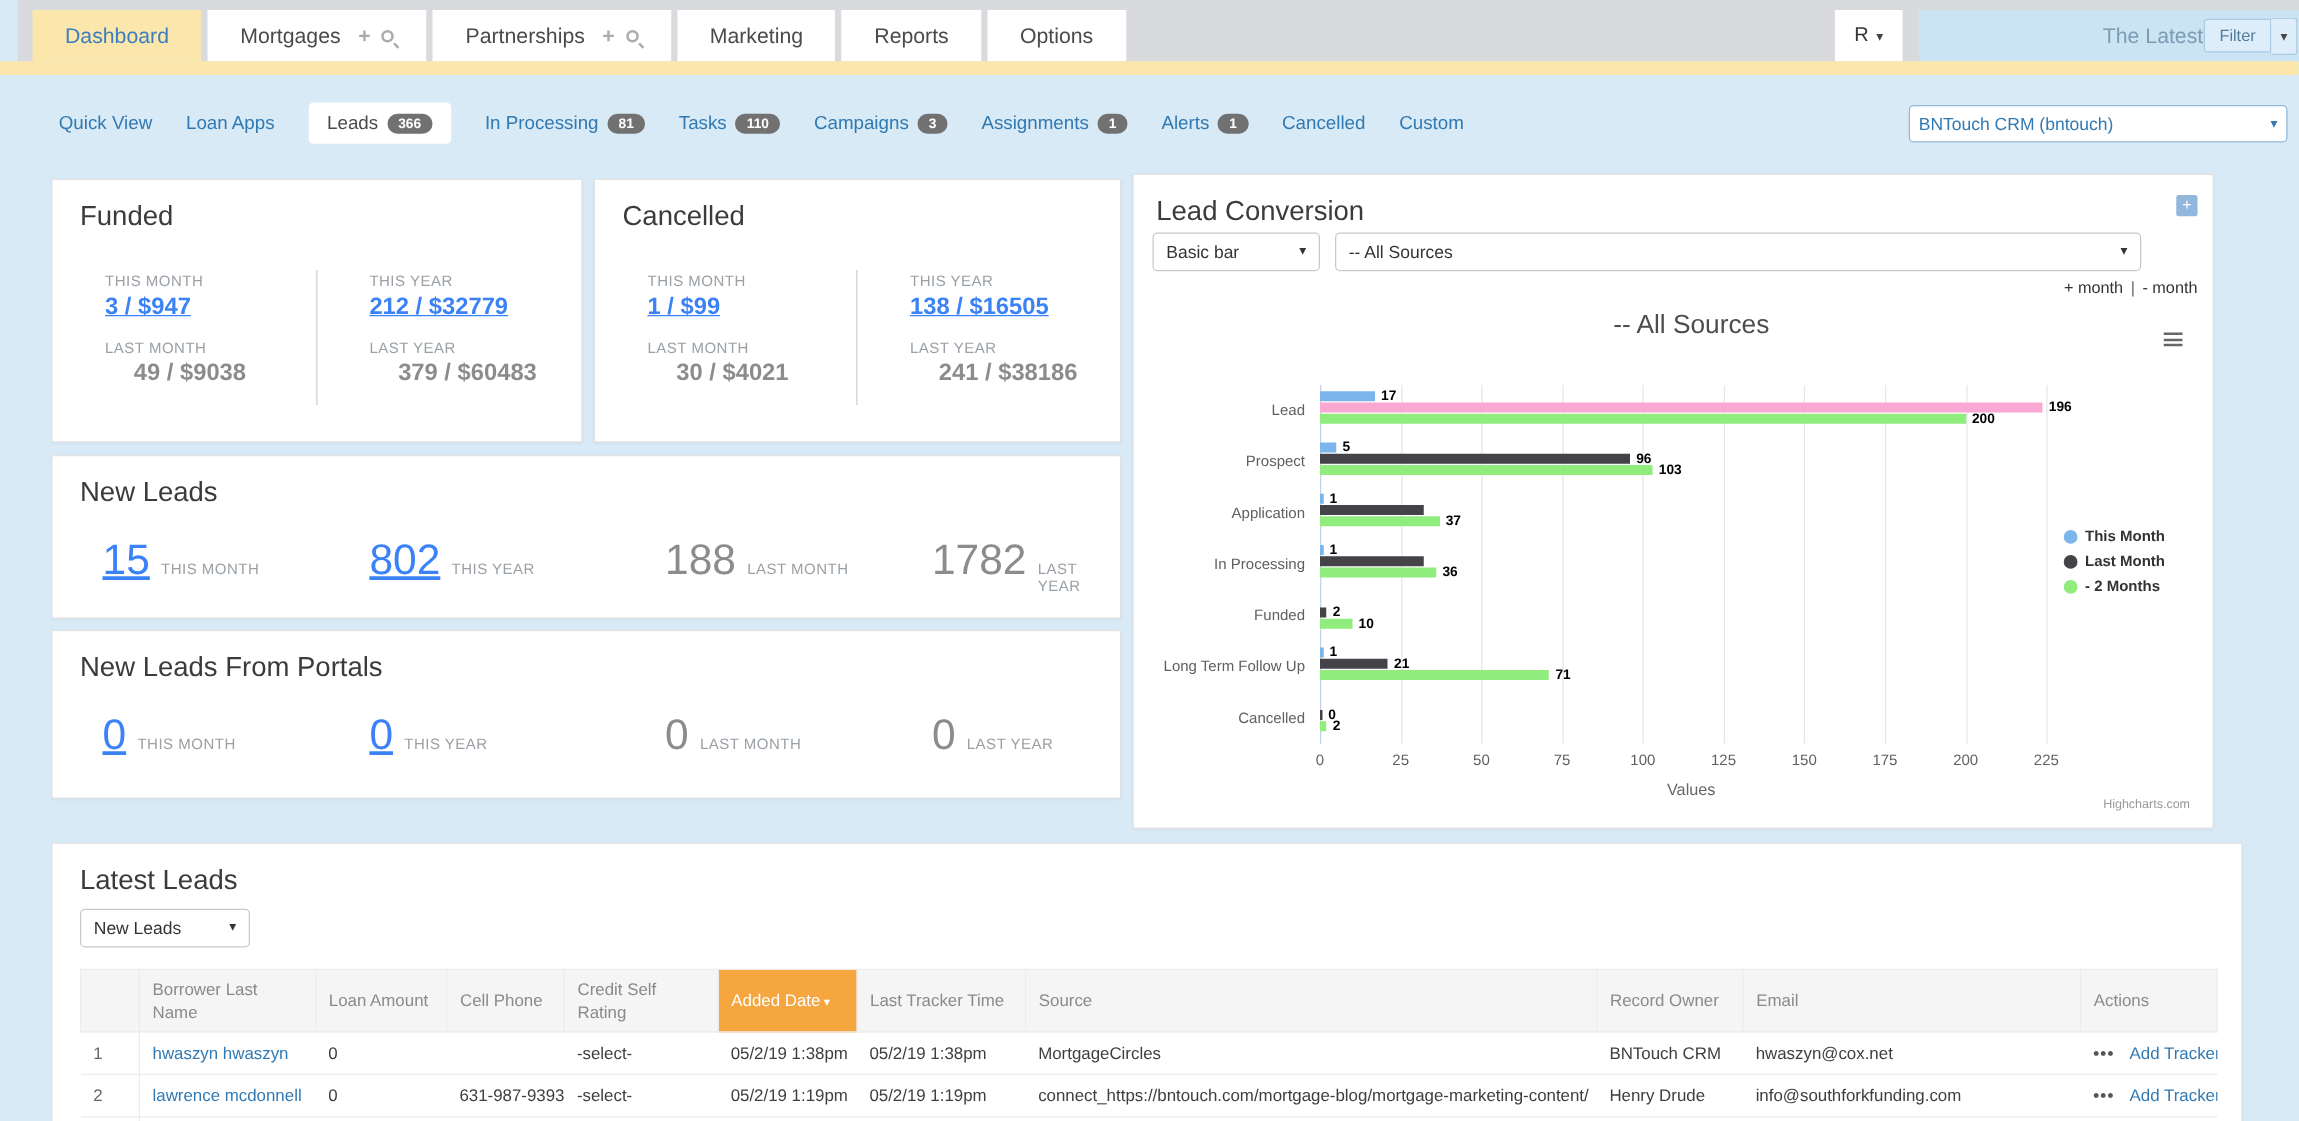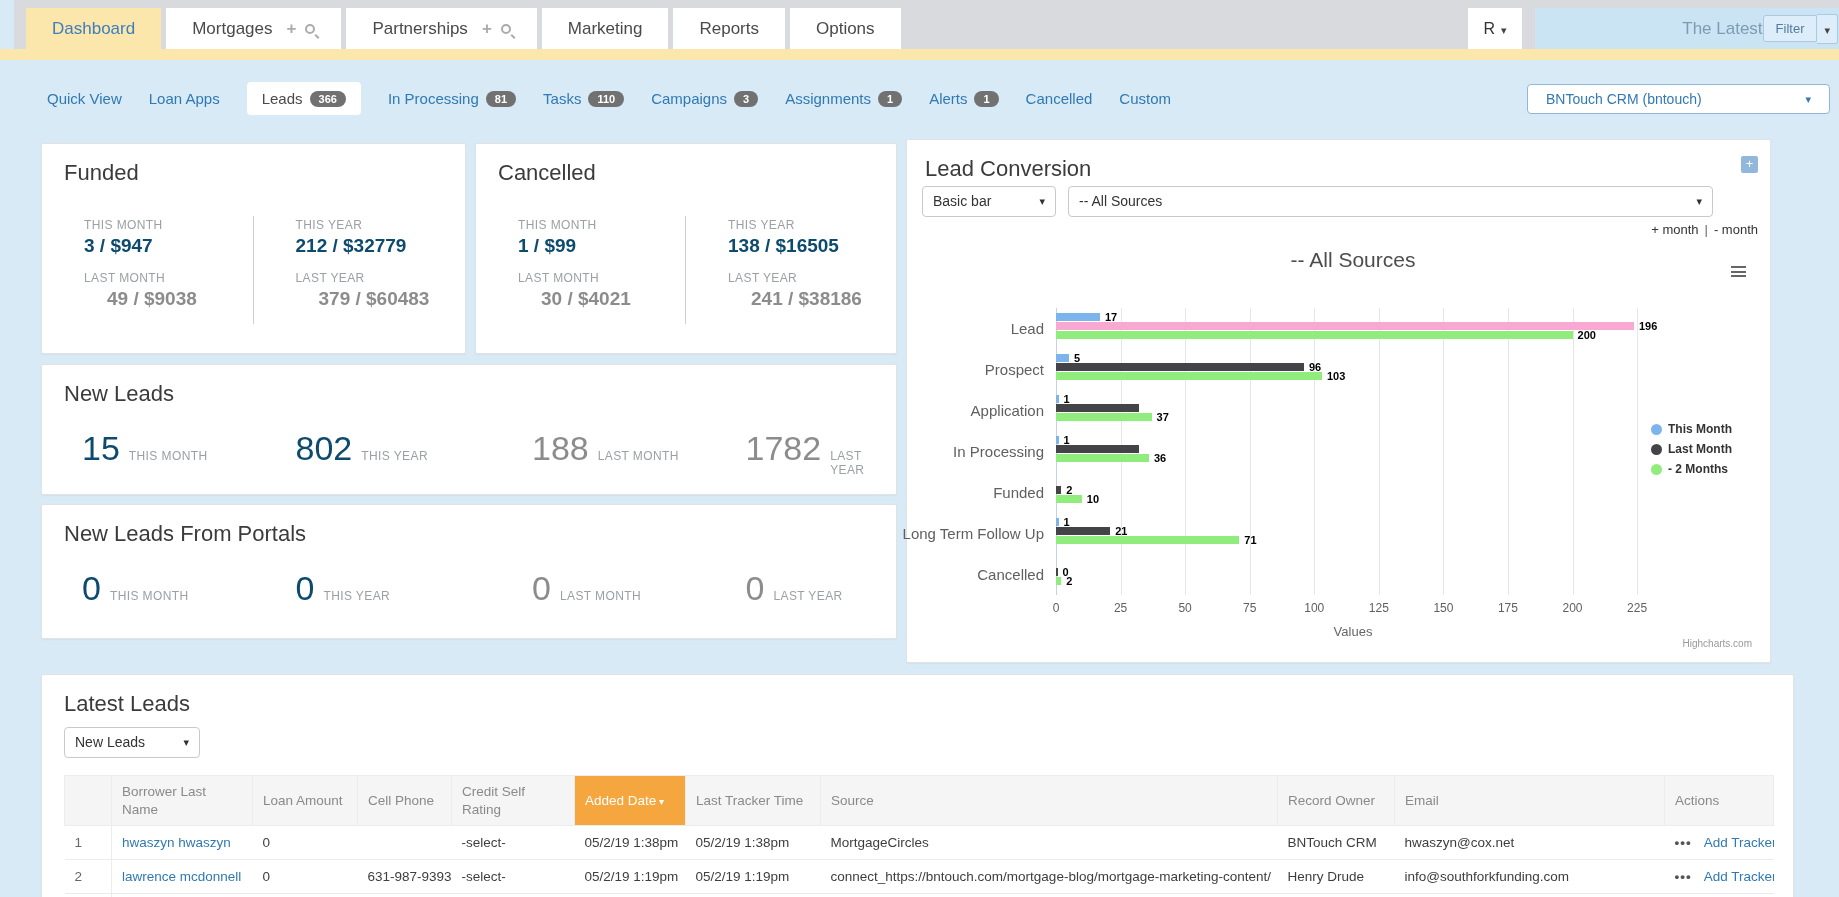--- a/index.html
+++ b/index.html
@@ -21,39 +21,39 @@
   #latest-panel { position:absolute; left:1521px; top:8px; width:309px; height:41px; background:#cbe4f4; display:flex; align-items:center; padding:0 6px 0 14px; }
   #latest-title { color:#7d9cb4; font-size:17px; flex:1; }
   #filter-btn { background:#ddeefa; border:1px solid #a9cae2; color:#527c9c; font-size:13px; padding:5px 12px; border-radius:3px 0 0 3px; cursor:pointer; }
   #filter-caret { background:#ddeefa; border:1px solid #a9cae2; border-left:none; border-radius:0 3px 3px 0; padding:5px 7px; cursor:pointer; }
 
   
   #subnav { position:absolute; top:82px; left:47px; display:flex; align-items:center; }
   .snav { font-size:15px; color:#3179b2; margin-right:27px; padding:8px 0; display:flex; align-items:center; cursor:pointer; white-space:nowrap; }
   .snav.active { background:#fff; color:#4a4a4a; border-radius:4px; padding:8px 15px; }
   .badge { background:#717171; color:#fff; font-size:11px; font-weight:bold; border-radius:9px; padding:2px 9px; margin-left:7px; }
-  #crm-select { position:absolute; left:1527px; top:84px; width:303px; height:30px; background:#fff; border:1px solid #8fb8d8; border-radius:4px; color:#3179b2; font-size:14px; line-height:28px; padding:0 18px; cursor:pointer; }
+  #crm-select { position:absolute; left:1527px; top:84px; width:303px; height:30px; background:#fff; border:1px solid #8fb8d8; border-radius:4px; color:#3179b2; font-size:14px; line-height:28px; padding:0 7px; cursor:pointer; }
   #crm-select::after { content:"▾"; float:right; color:#3179b2; font-size:11px; }
 
   
   .card { position:absolute; background:#fff; border:1px solid #e2e2e2; border-radius:2px; box-shadow:0 1px 2px rgba(0,0,0,0.04); }
   .card-title { font-size:22px; color:#3b3b3b; padding:16px 0 0 22px; }
   #card-funded   { left:41px;  top:143px; width:425px; height:211px; }
   #card-cancel   { left:475px; top:143px; width:422px; height:211px; }
   #card-newleads { left:41px;  top:364px; width:856px; height:131px; }
   #card-portals  { left:41px;  top:504px; width:856px; height:135px; }
   #card-chart    { left:906px; top:139px; width:865px; height:524px; }
   #card-table    { left:41px;  top:674px; width:1753px; height:240px; }
 
   .fc-grid { display:flex; margin-top:30px; }
   .fc-col { width:50%; padding-left:42px; }
   .fc-col.first { border-right:1px solid #cfcfcf; }
   .fc-label { font-size:12px; color:#9aa0a5; letter-spacing:0.4px; margin-top:2px; }
   .fc-value { font-size:19px; font-weight:bold; margin:3px 0 14px 0; }
-  .acc-blue { color:#0c4a6e; } .acc-gray { color:#8c8c8c;margin-left:23px; }
+  .acc-blue { color:#3b82f6;text-decoration:underline; } .acc-gray { color:#8c8c8c;margin-left:23px; }
 
   .big-row { display:flex; margin-top:22px; }
   .big-item { width:25%; padding-left:40px; display:flex; align-items:baseline; }
   .big-num { font-size:34px; font-weight:500; }
   .big-label { font-size:12px; color:#9aa0a5; letter-spacing:0.4px; margin-left:9px; }
 
   
   #lc-add { position:absolute; right:12px; top:16px; width:17px; height:17px; background:#92b7dc; color:#fff; font-size:13px; line-height:16px; text-align:center; border-radius:2px; cursor:pointer; }
   #lc-add::before { content:"+"; }
   .fselect { background:#fff; border:1px solid #c9c9c9; border-radius:4px; height:31px; line-height:29px; font-size:14px; color:#333; padding:0 10px; cursor:pointer; position:absolute; }
@@ -64,21 +64,21 @@
   #lc-months span { cursor:pointer; }
   #lc-months .sep { color:#666; margin:0 6px; cursor:default; }
   #chart-title { position:absolute; left:149px; top:108px; width:594px; text-align:center; font-size:21px; color:#4d4d4d; }
   #burger { position:absolute; left:824px; top:126px; width:15px; height:11px; border-top:2px solid #666; border-bottom:2px solid #666; cursor:pointer; }
   #burger::after { content:""; display:block; margin-top:2.5px; height:2px; background:#666; }
 
   #plot { position:absolute; left:149px; top:168px; width:594px; height:287px; }
   .gline { position:absolute; top:0; bottom:0; width:1px; background:#e6e6e6; }
   .gline.zero { background:#c3d2e4; }
   .c-row { position:relative; height:41px; }
-  .c-label { position:absolute; right:100%; margin-right:12px; top:0; height:41px; line-height:41px; white-space:nowrap; font-size:15px; color:#606060; }
+  .c-label { position:absolute; right:100%; margin-right:12px; top:0; height:41px; line-height:41px; white-space:nowrap; font-size:12px; color:#606060; }
   .bars { padding-top:5px; }
   .bar { height:8px; margin-bottom:1px; position:relative; }
   .bar .dl { position:absolute; left:100%; margin-left:5px; top:-2px; font-size:11px; font-weight:bold; color:#000; white-space:nowrap; }
   #xticks { position:absolute; left:149px; top:461px; width:594px; height:14px; }
   .xtick { position:absolute; transform:translateX(-50%); font-size:12px; color:#606060; }
   #xlabel { position:absolute; left:149px; top:484px; width:594px; text-align:center; font-size:13px; color:#666; }
   #legend { position:absolute; left:744px; top:282px; }
   .leg-item { display:flex; align-items:center; margin-bottom:6px; }
   .leg-dot { width:11px; height:11px; border-radius:50%; margin-right:6px; }
   .leg-text { font-size:12px; font-weight:bold; color:#333; white-space:nowrap; }

